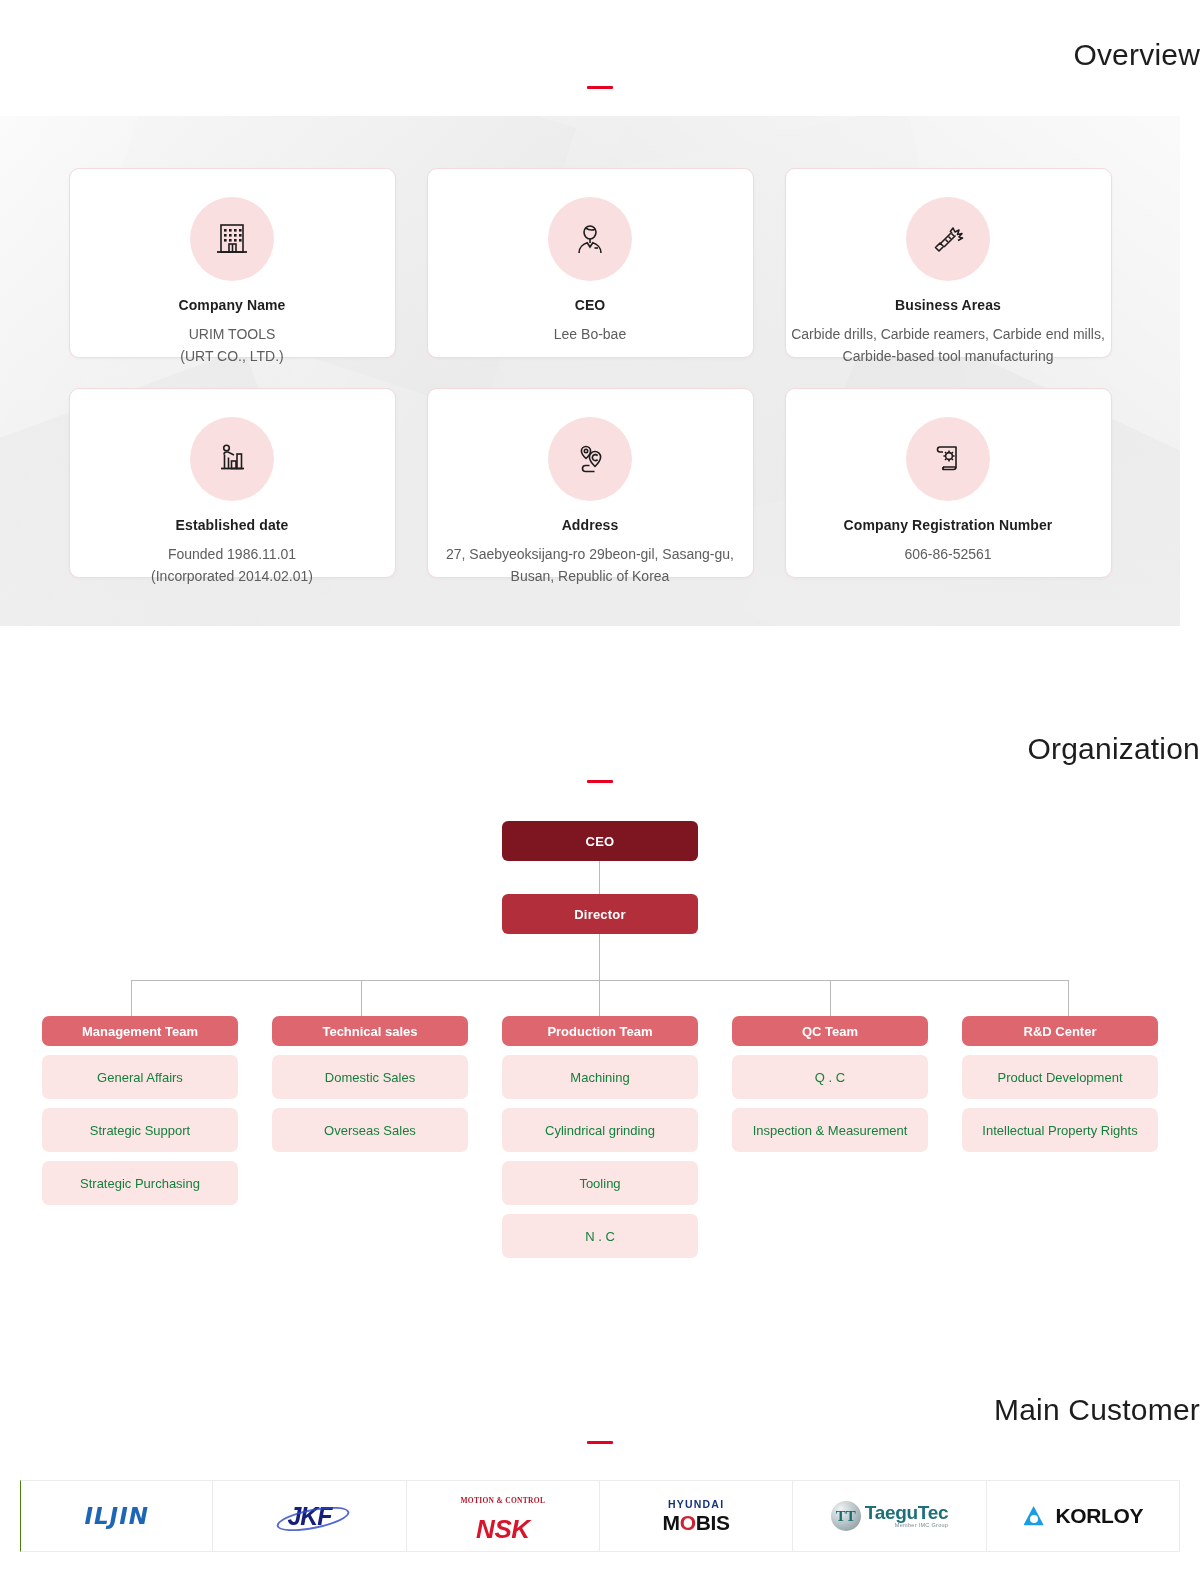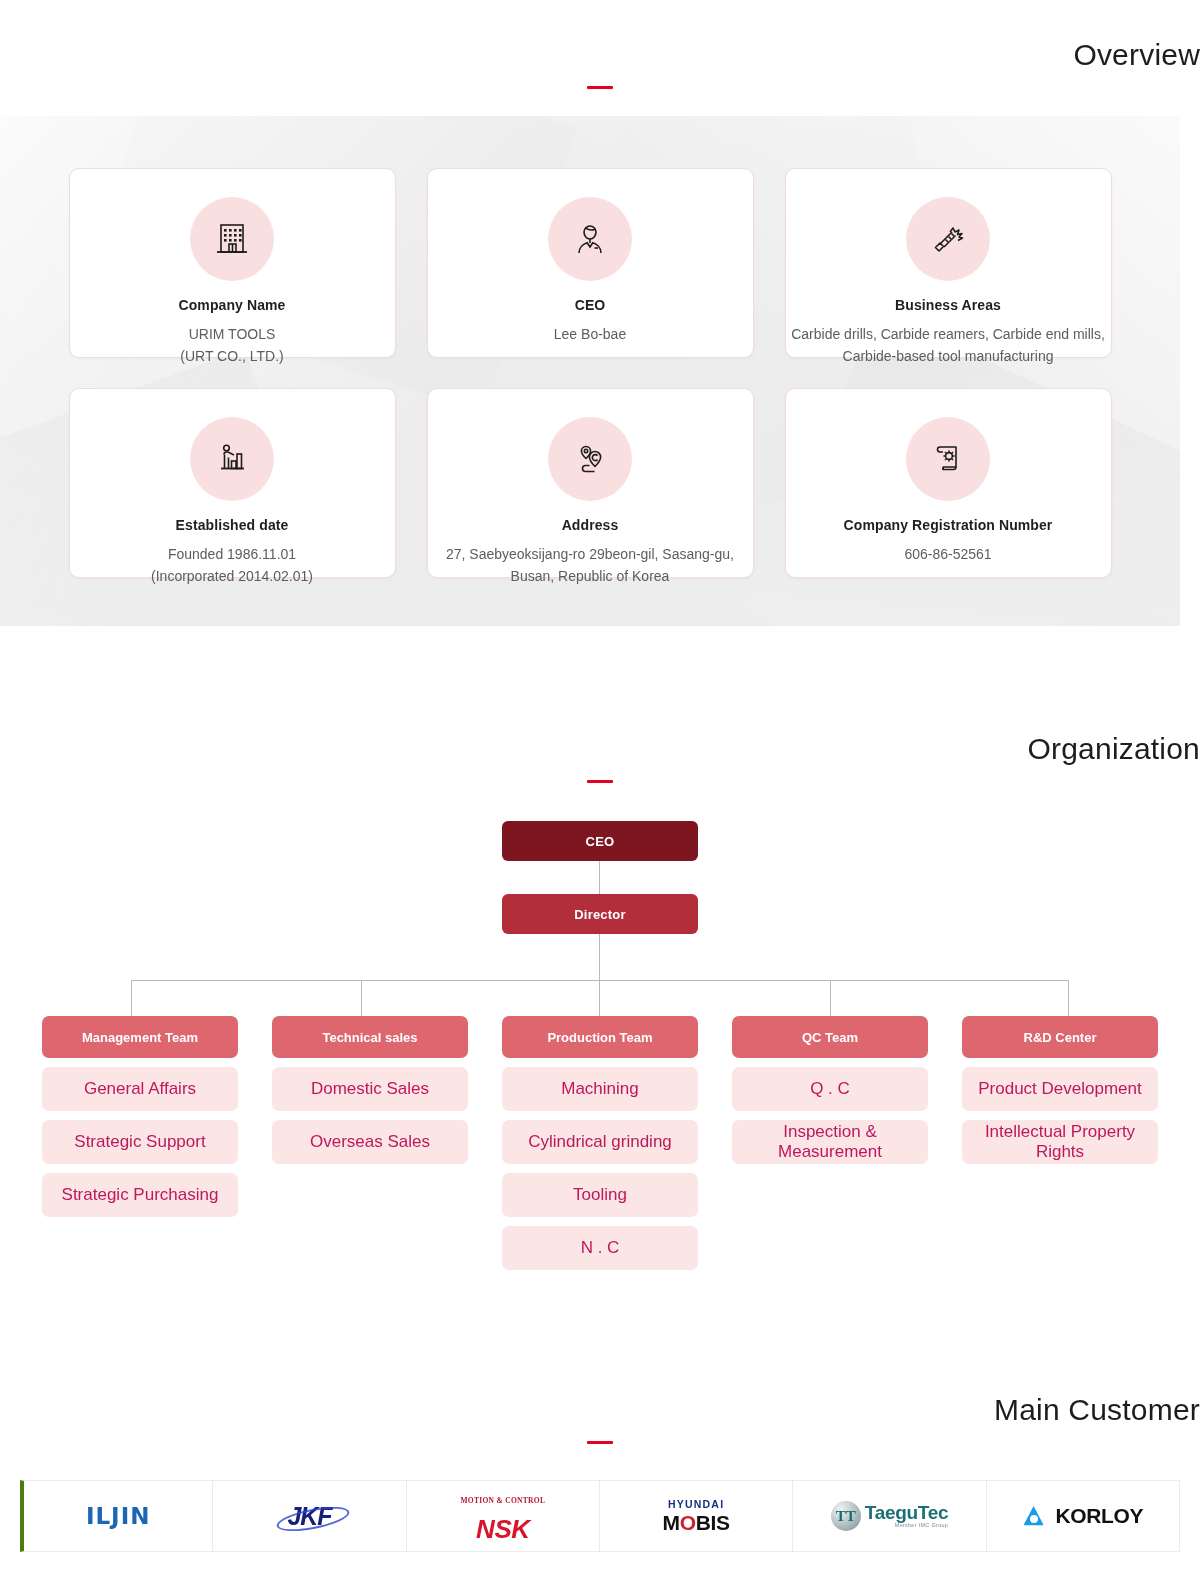--- a/index.html
+++ b/index.html
@@ -121,56 +121,56 @@
     position: absolute;
     top: 195px;
     left: 0; right: 0;
     display: grid;
     grid-template-columns: repeat(5, 196px);
     justify-content: center;
     column-gap: 34px;
   }
   .org-col { display: flex; flex-direction: column; gap: 9px; }
   .team-head {
-    height: 42px;
+    height: 30px;
     background: #dd666f;
     border-radius: 7px;
     color: #fff;
     font-size: 13px;
     font-weight: bold;
     display: flex; align-items: center; justify-content: center;
     text-align: center;
   }
   .team-item {
     height: 44px;
     background: #fce5e5;
     border-radius: 7px;
-    color: #be185d;
-    font-size: 17px;
+    color: #15803d;
+    font-size: 13px;
     display: flex; align-items: center; justify-content: center;
     text-align: center;
     padding: 0 6px;
   }
 
   
   #cust-title { padding-top: 92px; }
   .logo-grid {
     margin: 36px auto 0 auto;
     width: 1160px;
     display: grid;
     grid-template-columns: repeat(6, 1fr);
   }
   .logo-cell {
     height: 72px;
     border: 1px solid #ececec;
     border-left: none;
     display: flex; align-items: center; justify-content: center;
     background: #fff;
   }
-  .logo-cell:first-child { border-left: 4px solid #4d7c0f; }
+  .logo-cell:first-child { border-left: 1px solid #4d7c0f; font-style: italic; }
 
   
   .lg-iljin { font-size: 23px; font-weight: bold; color: #1c66b5;
     letter-spacing: 1px; font-family: "DejaVu Sans", sans-serif; }
   .lg-jkf { font-size: 25px; font-weight: bold; color: #15207a;
     font-style: italic; letter-spacing: -1px;
     position: relative; display: inline-block; }
   .lg-jkf .swoosh {
     position: absolute; left: -11px; top: 7px; width: 74px; height: 20px;
     border: 2px solid #2a43c8; border-radius: 50%;

